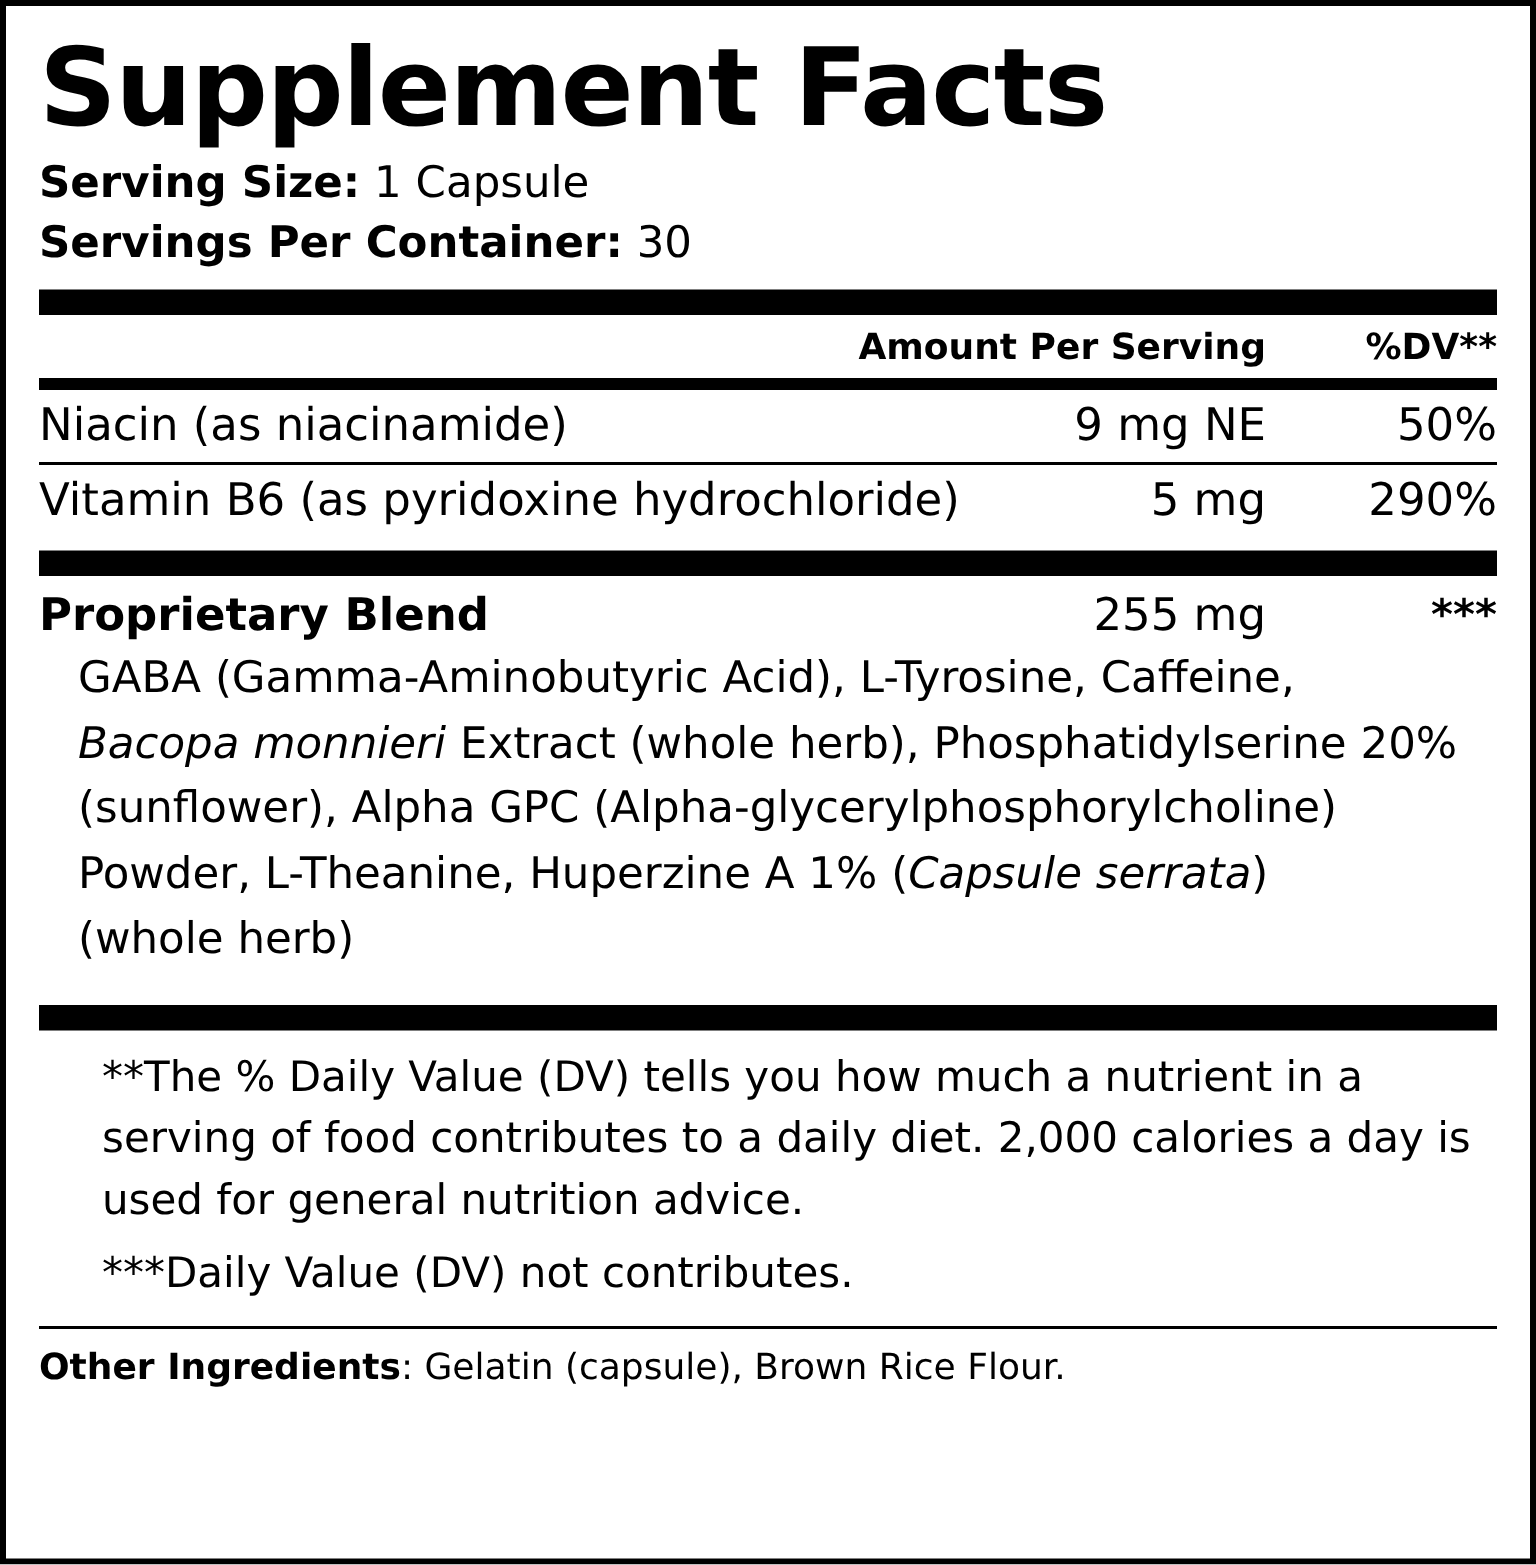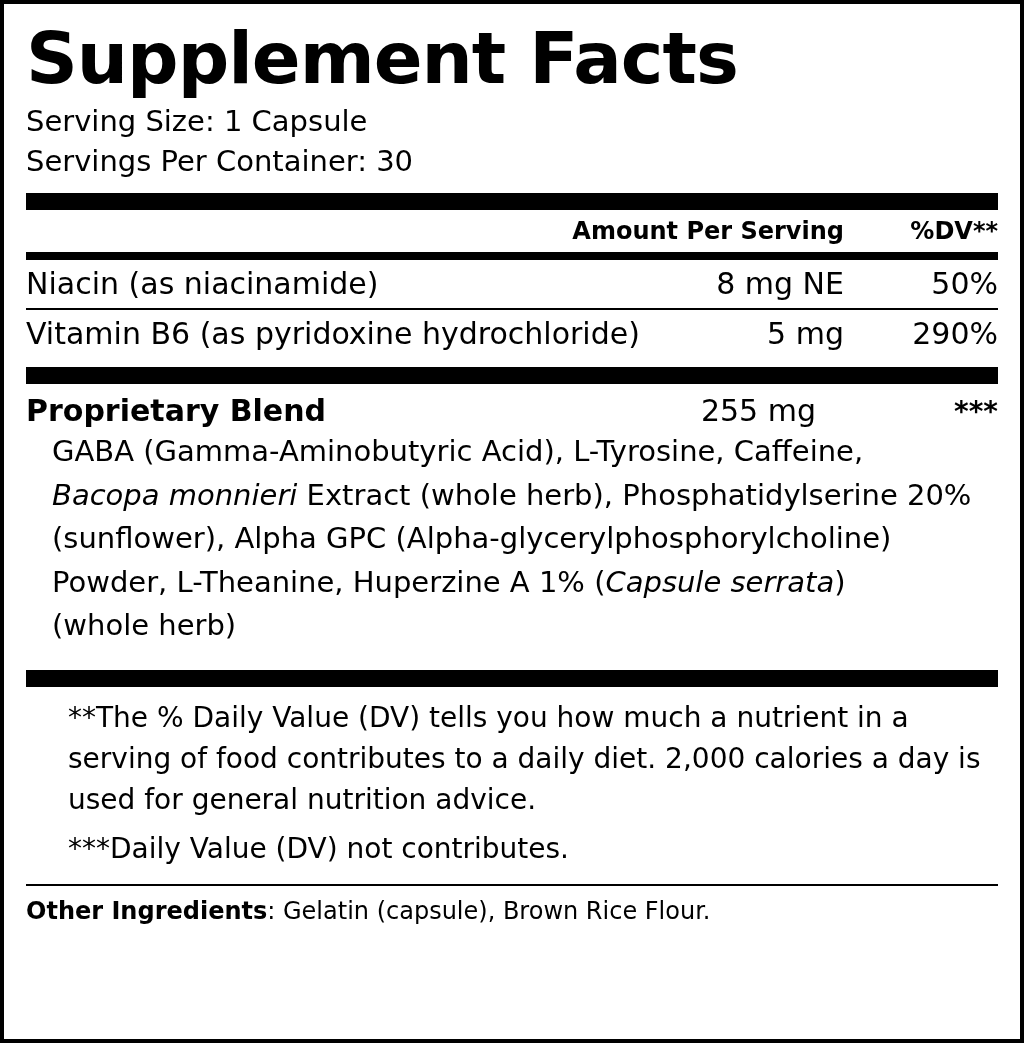--- a/index.html
+++ b/index.html
@@ -32,21 +32,21 @@
     margin: 8px 0 6px 0;
     white-space: nowrap;
   }
   
   .serving-line {
     font-size: 29px;
     line-height: 1.38;
     font-weight: 400;
   }
   .serving-line .lbl {
-    font-weight: 400;
+    font-weight: 700;
   }
   
   .rule-thick {
     height: 17px;
     background: #000000;
     margin: 12px 0 0 0;
   }
   .rule-thick.tight { margin-top: 9px; }
   .rule-med {
     height: 8px;
@@ -92,24 +92,23 @@
     text-align: right;
     padding-right: 4px;
   }
   .nut-dv {
     flex: 0 0 150px;
     text-align: right;
   }
   
   .blend-row {
     display: flex;
-    align-items: flex-end;
+    align-items: flex-start;
     font-size: 30px;
     padding: 9px 0 0 0;
-    gap: 28px;
   }
   .blend-name {
     flex: 1 1 auto;
     font-weight: 700;
   }
   .blend-amt {
     flex: 0 0 auto;
     text-align: right;
     padding-right: 4px;
   }
@@ -163,21 +162,21 @@
 
   <div class="hdr-row">
     <span class="hdr-amount">Amount Per Serving</span>
     <span class="hdr-dv">%DV**</span>
   </div>
 
   <div class="rule-med"></div>
 
   <div class="nut-row">
     <span class="nut-name">Niacin (as niacinamide)</span>
-    <span class="nut-amt">8 mg NE</span>
+    <span class="nut-amt">9 mg NE</span>
     <span class="nut-dv">50%</span>
   </div>
 
   <div class="rule-thin"></div>
 
   <div class="nut-row">
     <span class="nut-name">Vitamin B6 (as pyridoxine hydrochloride)</span>
     <span class="nut-amt">5 mg</span>
     <span class="nut-dv">290%</span>
   </div>

